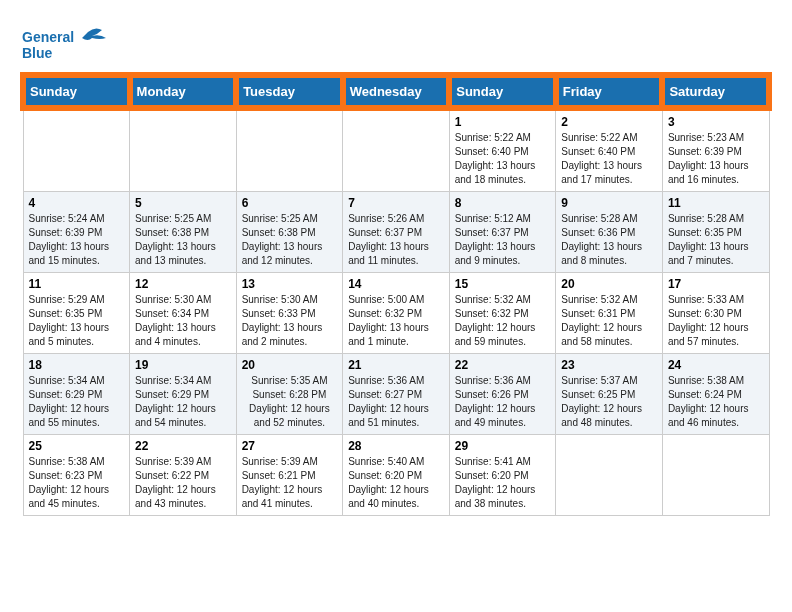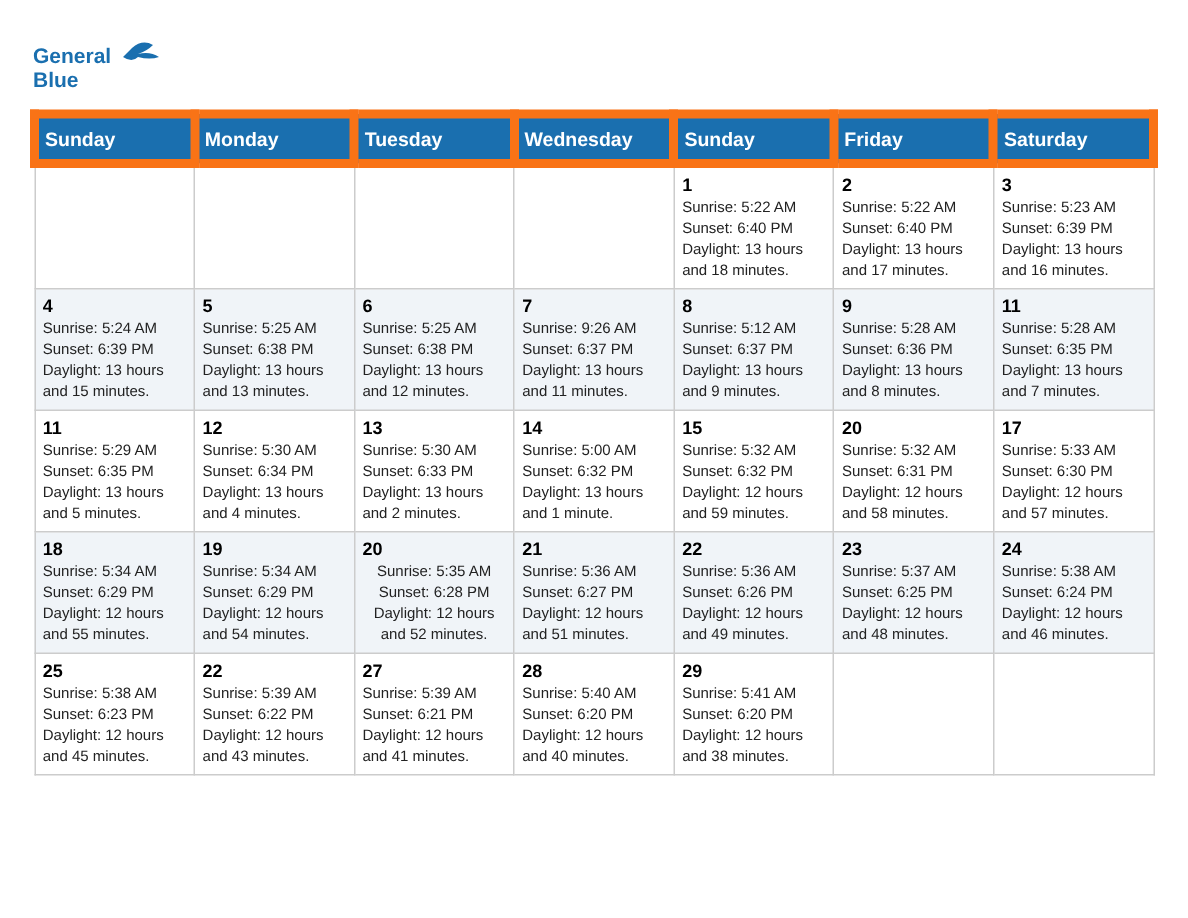--- a/index.html
+++ b/index.html
@@ -141,21 +141,21 @@
         </td>
         <td>
           <span class="day-number">6</span>
           <div class="day-detail" style="white-space: pre-line;">Sunrise: 5:25 AM
 Sunset: 6:38 PM
 Daylight: 13 hours
 and 12 minutes.</div>
         </td>
         <td>
           <span class="day-number">7</span>
-          <div class="day-detail" style="white-space: pre-line;">Sunrise: 9:26 AM
+          <div class="day-detail" style="white-space: pre-line;">Sunrise: 5:26 AM
 Sunset: 6:37 PM
 Daylight: 13 hours
 and 11 minutes.</div>
         </td>
         <td>
           <span class="day-number">8</span>
           <div class="day-detail" style="white-space: pre-line;">Sunrise: 5:12 AM
 Sunset: 6:37 PM
 Daylight: 13 hours
 and 9 minutes.</div>

